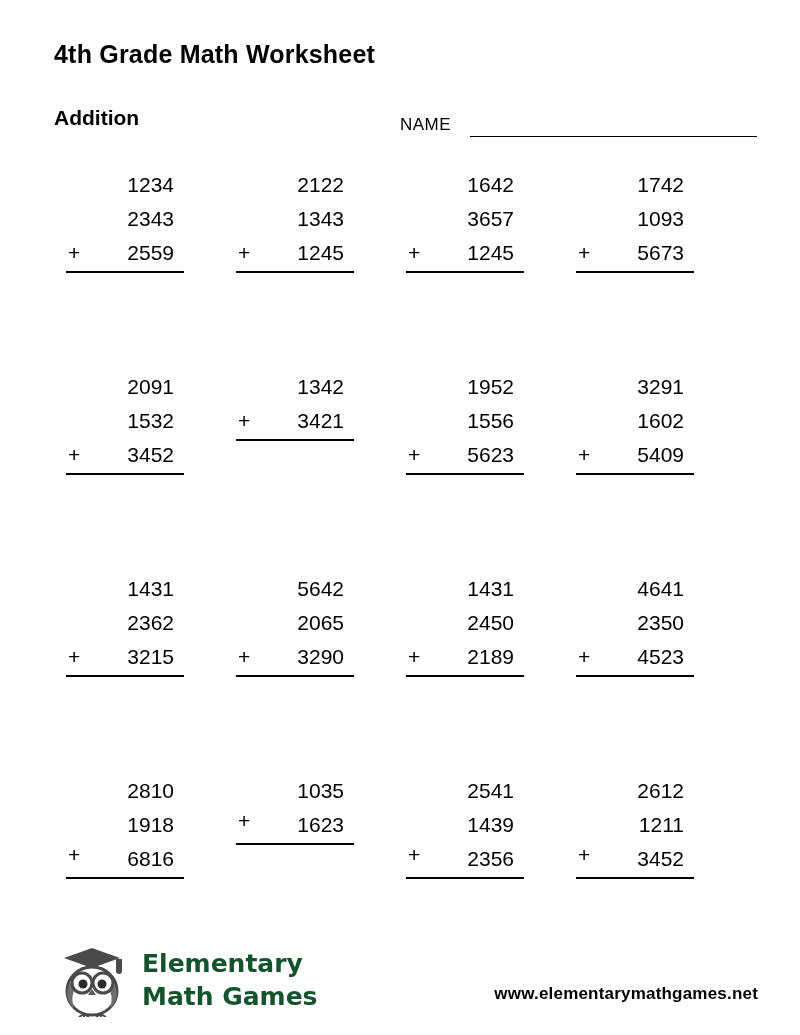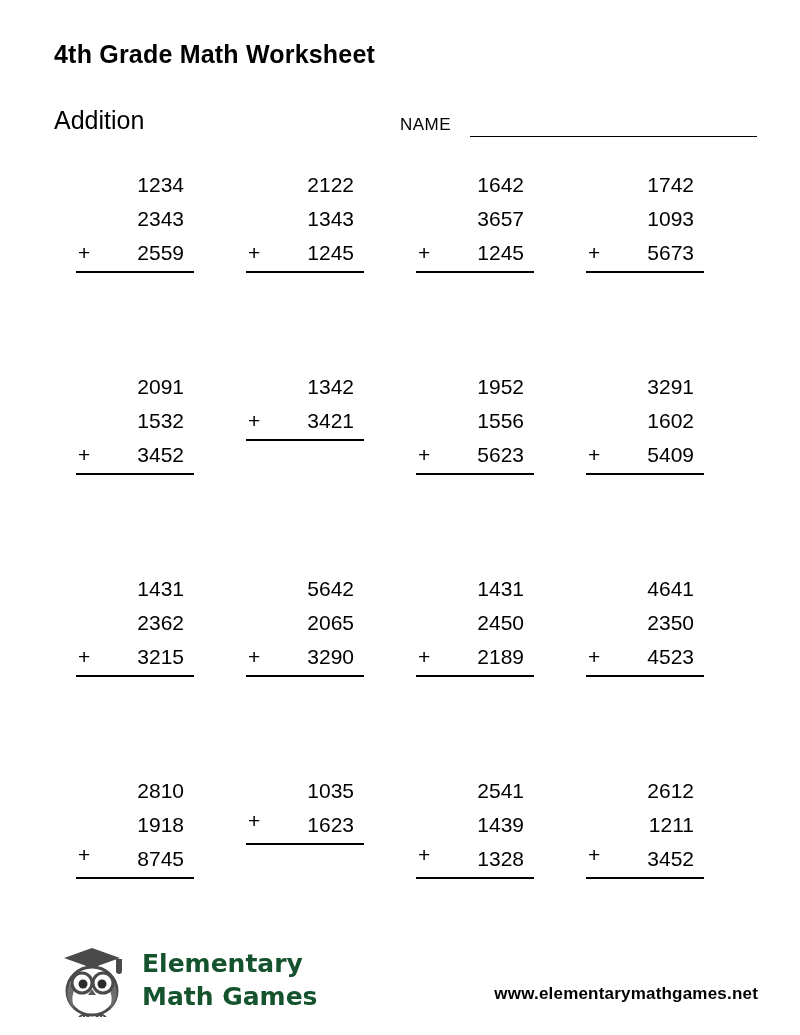--- a/index.html
+++ b/index.html
@@ -28,22 +28,22 @@
     font-size: 25px;
     font-weight: bold;
     letter-spacing: 0.2px;
     white-space: nowrap;
   }
 
   .section-title {
     position: absolute;
     left: 54px;
     top: 106px;
-    font-size: 25px;
-    font-weight: normal;
+    font-size: 21px;
+    font-weight: bold;
     white-space: nowrap;
   }
 
   .name-label {
     position: absolute;
     left: 400px;
     top: 115px;
     font-size: 17px;
     letter-spacing: 0.5px;
   }
@@ -69,21 +69,21 @@
     height: 202px;
   }
 
   .prob-cell {
     width: 170px;
     position: relative;
   }
 
   .prob {
     width: 118px;
-    margin-left: 22px;
+    margin-left: 12px;
     text-align: right;
     font-size: 21px;
     line-height: 34px;
   }
 
   .prob .addend {
     display: block;
     padding-right: 10px;
   }
 
@@ -276,40 +276,40 @@
       </div>
     </div>
 
     <div class="prob-row row-4">
       <div class="prob-cell">
         <div class="prob">
           <span class="addend">2810</span>
           <span class="addend">1918</span>
           <span class="lastline">
             <span class="plus">+</span>
-            <span class="lastnum">8745</span>
+            <span class="lastnum">6816</span>
           </span>
         </div>
       </div>
       <div class="prob-cell">
         <div class="prob">
           <span class="addend">1035</span>
           <span class="lastline">
             <span class="plus">+</span>
             <span class="lastnum">1623</span>
           </span>
         </div>
       </div>
       <div class="prob-cell">
         <div class="prob">
           <span class="addend">2541</span>
           <span class="addend">1439</span>
           <span class="lastline">
             <span class="plus">+</span>
-            <span class="lastnum">1328</span>
+            <span class="lastnum">2356</span>
           </span>
         </div>
       </div>
       <div class="prob-cell">
         <div class="prob">
           <span class="addend">2612</span>
           <span class="addend">1211</span>
           <span class="lastline">
             <span class="plus">+</span>
             <span class="lastnum">3452</span>

